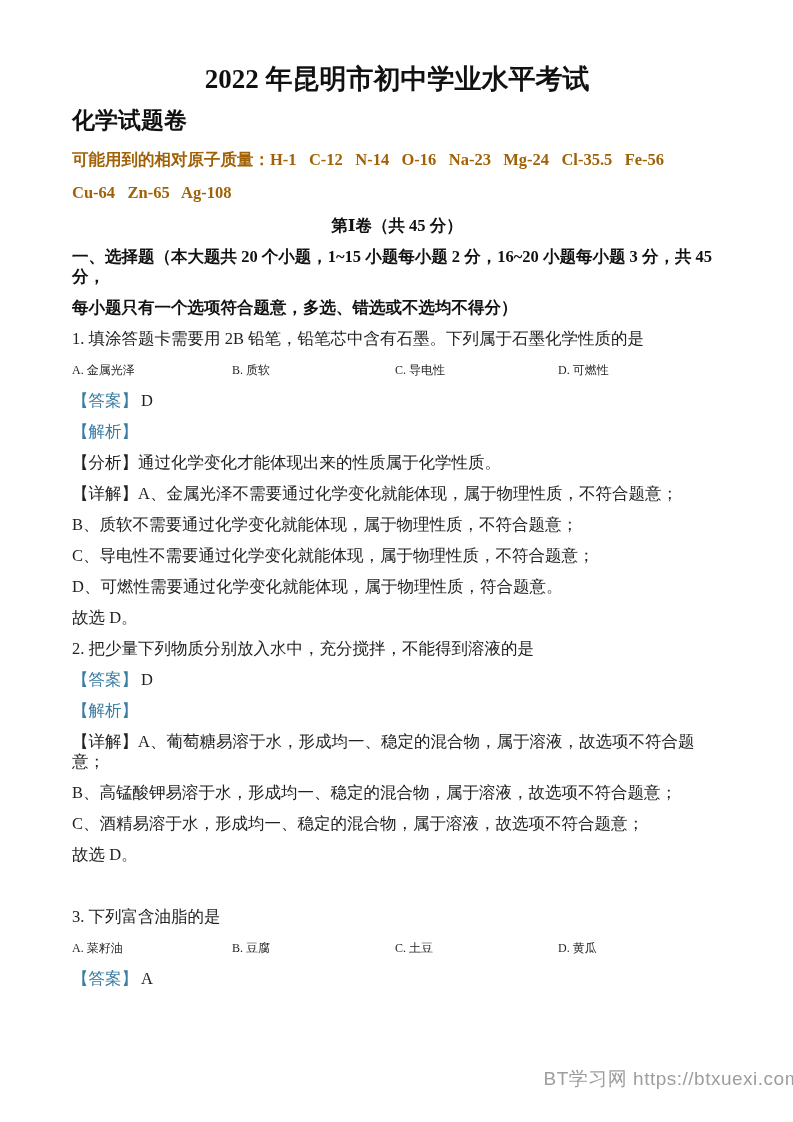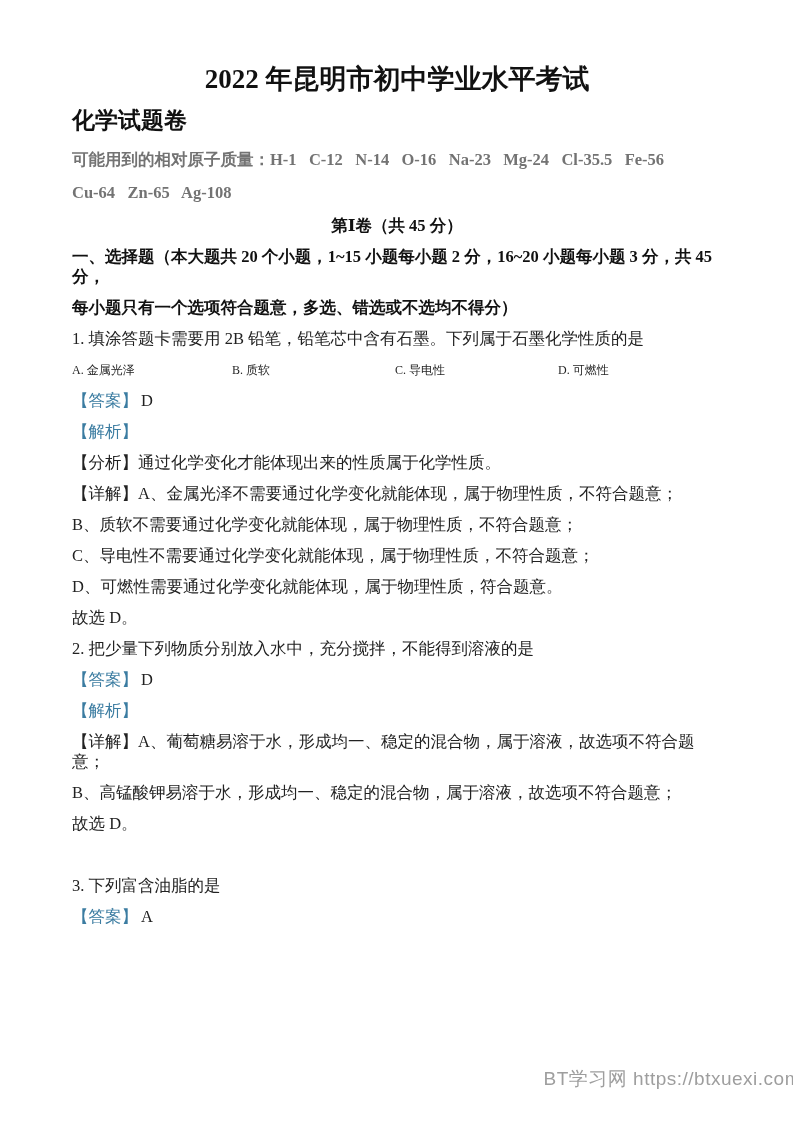--- a/index.html
+++ b/index.html
@@ -14,21 +14,21 @@
   h1.title{
     margin:0 0 12px 0;text-align:center;font-size:27px;line-height:30px;font-weight:bold;color:#111;
   }
   h2.subtitle{
     margin:0 0 14px 0;text-align:left;font-size:23px;line-height:30px;font-weight:bold;color:#111;
   }
   p{
     margin:0 0 11px 0;font-size:16.5px;line-height:20px;white-space:pre-wrap;color:#222;
   }
   p.bold{font-weight:bold;color:#111;}
-  p.masses{line-height:20px;margin-bottom:13px;font-weight:bold;color:#737373;}
+  p.masses{line-height:20px;margin-bottom:13px;font-weight:bold;color:#a16207;}
   p.center{text-align:center;}
   .options{
     display:grid;grid-template-columns:160px 163px 163px auto;
     margin:0 0 11px 0;font-size:12px;line-height:20px;
   }
   .blue{color:#3b7ca1;}
   .answer-letter{margin-left:3px;}
   .spacer{height:31px;}
   .footer{
     position:absolute;left:8px;top:1066px;width:793px;text-align:right;
@@ -65,22 +65,29 @@
   <p>B、质软不需要通过化学变化就能体现，属于物理性质，不符合题意；</p>
   <p>C、导电性不需要通过化学变化就能体现，属于物理性质，不符合题意；</p>
   <p>D、可燃性需要通过化学变化就能体现，属于物理性质，符合题意。</p>
   <p>故选 D。</p>
 
   <p>2. 把少量下列物质分别放入水中，充分搅拌，不能得到溶液的是</p>
   <p><span class="blue">【答案】</span><span class="answer-letter">D</span></p>
   <p><span class="blue">【解析】</span></p>
   <p>【详解】A、葡萄糖易溶于水，形成均一、稳定的混合物，属于溶液，故选项不符合题意；</p>
   <p>B、高锰酸钾易溶于水，形成均一、稳定的混合物，属于溶液，故选项不符合题意；</p>
+  <p>C、酒精易溶于水，形成均一、稳定的混合物，属于溶液，故选项不符合题意；</p>
   <p>故选 D。</p>
 
   <div class="spacer"></div>
 
   <p>3. 下列富含油脂的是</p>
+  <div class="options">
+    <span>A. 菜籽油</span>
+    <span>B. 豆腐</span>
+    <span>C. 土豆</span>
+    <span>D. 黄瓜</span>
+  </div>
   <p><span class="blue">【答案】</span><span class="answer-letter">A</span></p>
 
 </div>
 
 <div class="footer">BT学习网 https://btxuexi.com</div>
 
 </body></html>

